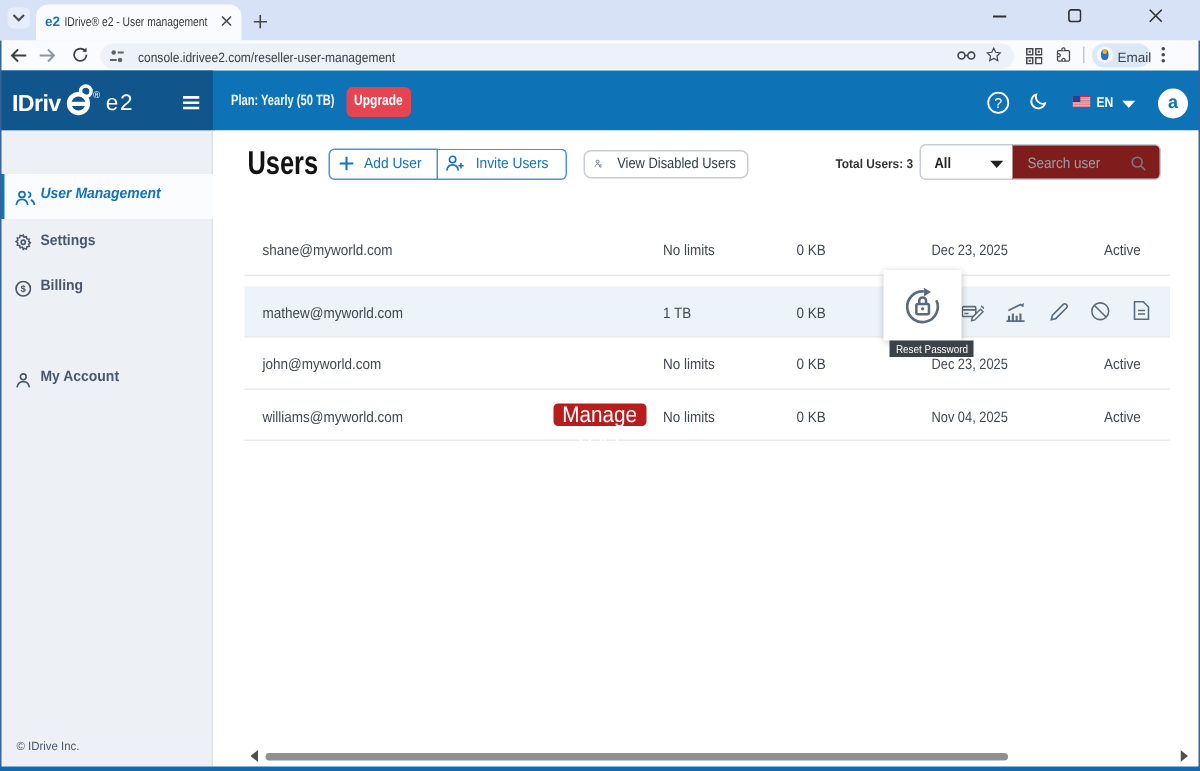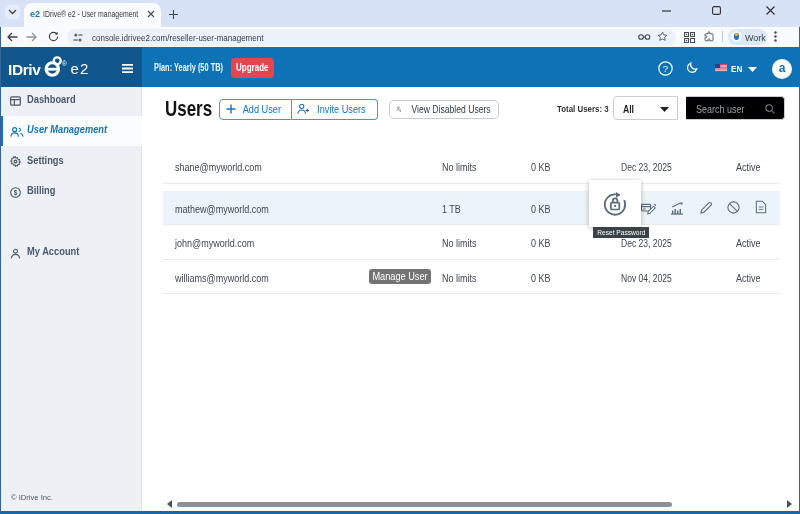--- a/index.html
+++ b/index.html
@@ -47,29 +47,29 @@
   #h-users { left:22px; top:9px; font-size:22px; font-weight:bold; color:#131313; transform:scaleX(0.77); transform-origin:0 50%; }
   .grpbtn { position:absolute; top:12px; height:20.5px; border:1px solid #4d94cd; border-radius:4px; background:#fff; display:flex; align-items:center; justify-content:center; color:#1273b8; font-size:10px; }
   .grpbtn .tx { display:inline-block; transform:scaleX(0.92); white-space:nowrap; }
   #addu { left:76px; width:72.5px; justify-content:flex-start; padding-left:5.5px; border-radius:4px 0 0 4px; }
   #invu { left:148.5px; width:86px; justify-content:flex-start; padding-left:5px; border-radius:0 4px 4px 0; border-left:none; }
   #viewdis { position:absolute; left:245.5px; top:12.5px; width:110px; height:19px; border:1px solid #c8cdd3; border-radius:5px; background:#fff; display:flex; align-items:center; justify-content:space-between; padding-left:6px; color:#2f3b47; font-size:10px; }
   #viewdis .tx { display:inline-block; transform:scaleX(0.86); white-space:nowrap; }
   #totalusers { left:414px; top:16.5px; font-size:8.5px; color:#333; font-weight:bold; white-space:nowrap; transform:scaleX(0.93); transform-origin:0 50%; }
   #alldd { left:470px; top:9px; width:65px; height:24px; border:1px solid #c8cdd3; border-radius:4px 0 0 4px; background:#fff; }
   #alldd .t { position:absolute; left:9px; top:7px; font-size:10px; font-weight:bold; color:#222; transform:scaleX(0.86); transform-origin:0 50%; }
-  #searchbox { left:543px; top:9px; width:99px; height:24px; border:1px solid #c8cdd3; border-left:none; border-radius:0 4px 4px 0; background:#000000; }
+  #searchbox { left:532px; top:9px; width:99px; height:24px; border:1px solid #c8cdd3; border-left:none; border-radius:0 4px 4px 0; background:#7f1d1d; }
   #searchbox .ph { position:absolute; left:10px; top:7px; font-size:10px; color:#9aa0a6; transform:scaleX(0.9); transform-origin:0 50%; }
 
   
   #thead { left:20px; top:48px; width:617px; height:21px; background:#f4f4f4; border-bottom:1px solid #e3e3e3; }
   .th { position:absolute; top:5.5px; font-size:8px; font-weight:bold; color:#3b3b3b; white-space:nowrap; transform:scaleX(0.92); transform-origin:0 50%; }
   .row { position:absolute; left:20px; width:617px; height:34.5px; border-bottom:1px solid #eaeaea; }
   .cell { position:absolute; font-size:10px; color:#3f4752; white-space:nowrap; transform:scaleX(0.9); transform-origin:0 50%; }
-  #manage { position:absolute; left:206px; top:9px; width:61.5px; height:15.5px; background:#737373; border-radius:3px; color:#fff; font-size:10px; text-align:center; line-height:15.5px; }
+  #manage { position:absolute; left:206px; top:9px; width:61.5px; height:15.5px; background:#b91c1c; border-radius:3px; color:#fff; font-size:15px; text-align:center; line-height:15.5px; }
   #manage span { display:inline-block; transform:scaleX(0.92); }
 
   
   .aicon { position:absolute; top:10px; }
   #popup { left:446px; top:93px; width:52px; height:47px; background:#fff; box-shadow:0 1px 5px rgba(0,0,0,0.28); }
   #tooltip { left:450px; top:139.5px; width:56px; height:11.5px; background:#3b4248; color:#fff; font-size:7.5px; text-align:center; line-height:11.5px; }
   #tooltip span { display:inline-block; transform:scaleX(0.88); }
 
   
   #hscroll-thumb { left:34px; top:415px; width:495px; height:5px; background:#909090; border-radius:3px; }
@@ -147,21 +147,21 @@
   </svg>
 <svg class="abs" style="left:703px;top:31px" width="12" height="12" viewBox="0 0 24 24">
     <path d="M20 12.5v5.5a1.5 1.5 0 0 1-1.5 1.5h-5.3c1-0.8 1.2-2.1 0.4-3-0.8-1-2.4-1-3.2 0-0.8 0.9-0.6 2.2 0.4 3H5.5A1.5 1.5 0 0 1 4 18V12.7c0.8 1 2.1 1.2 3 0.4 1-0.8 1-2.4 0-3.2-0.9-0.8-2.2-0.6-3 0.4V7A1.5 1.5 0 0 1 5.5 5.5h5.2C9.7 4.7 9.5 3.4 10.3 2.5c0.8-1 2.4-1 3.2 0 0.8 0.9 0.6 2.2-0.4 3h5.4A1.5 1.5 0 0 1 20 7v5.5z" fill="none" stroke="#45494e" stroke-width="1.7"></path>
   </svg>
 <div class="abs" style="left:722px;top:31px;width:1px;height:11px;background:#c3c8cd"></div>
 <div class="abs" style="left:728px;top:29px;width:39px;height:16px;border-radius:8px;background:#dce7f8"></div>
 <div class="abs" style="left:731px;top:31px;width:11px;height:11px;border-radius:50%;background:#f6f8fb;overflow:hidden">
     <div style="position:absolute;left:3px;top:2px;width:5px;height:7px;border-radius:45%;background:#2a6bd4"></div>
     <div style="position:absolute;left:4.4px;top:1.5px;width:2.2px;height:3px;border-radius:50%;background:#f2b705"></div>
   </div>
-<div class="abs" style="left:745px;top:32.5px;font-size:9px;color:#3c4043">Work</div>
+<div class="abs" style="left:745px;top:32.5px;font-size:9px;color:#3c4043">Email</div>
 <svg class="abs" style="left:774px;top:31px" width="3" height="11" viewBox="0 0 3 11">
     <circle cx="1.5" cy="1.5" r="1.2" fill="#45494e"></circle>
     <circle cx="1.5" cy="5.5" r="1.2" fill="#45494e"></circle>
     <circle cx="1.5" cy="9.5" r="1.2" fill="#45494e"></circle>
   </svg>
 
 <div id="hdr" class="abs">
   <div id="hdr-left" class="abs"></div>
   <div id="logo-idriv" class="abs">IDriv</div>
   <svg class="abs" style="left:43px;top:6.5px" width="21" height="24" viewBox="0 0 21 24">
@@ -189,27 +189,20 @@
       <rect width="5.2" height="4" fill="#2c3f8f"></rect>
     </svg>
   <div id="en" class="abs">EN</div>
   <svg class="abs" style="left:748px;top:19.5px" width="9" height="5" viewBox="0 0 9 5">
       <path d="M0 0h9L4.5 5z" fill="#fff"></path>
     </svg>
   <div id="avatar" class="abs">a</div>
 </div>
 
 <div id="sidebar" class="abs">
-  <div class="sitem" style="top:-1.5px">
-    <svg width="11" height="10" viewBox="0 0 24 21">
-        <rect x="1.5" y="1.5" width="21" height="18" rx="2" fill="none" stroke="#4a576b" stroke-width="2.6"></rect>
-        <path d="M1.5 7.5h21M9.5 7.5V19.5" stroke="#4a576b" stroke-width="2.6"></path>
-      </svg>
-    <span class="lbl">Dashboard</span>
-  </div>
   <div class="sitem active" style="top:28.5px">
     <svg width="14" height="12" viewBox="0 0 24 20">
         <circle cx="8" cy="6" r="3.4" fill="none" stroke="#1273b8" stroke-width="2"></circle>
         <path d="M1.5 18c0.5-4 3-6.5 6.5-6.5s6 2.5 6.5 6.5" fill="none" stroke="#1273b8" stroke-width="2"></path>
         <path d="M15 3.2c1.7 0.3 2.8 1.5 2.8 3s-1.1 2.7-2.8 3M18 12.2c2.4 0.8 3.8 2.8 4.2 5.6" fill="none" stroke="#1273b8" stroke-width="2"></path>
       </svg>
     <span class="lbl">User Management</span>
   </div>
   <div class="sitem" style="top:59px">
     <svg width="11" height="11" viewBox="0 0 24 24">

